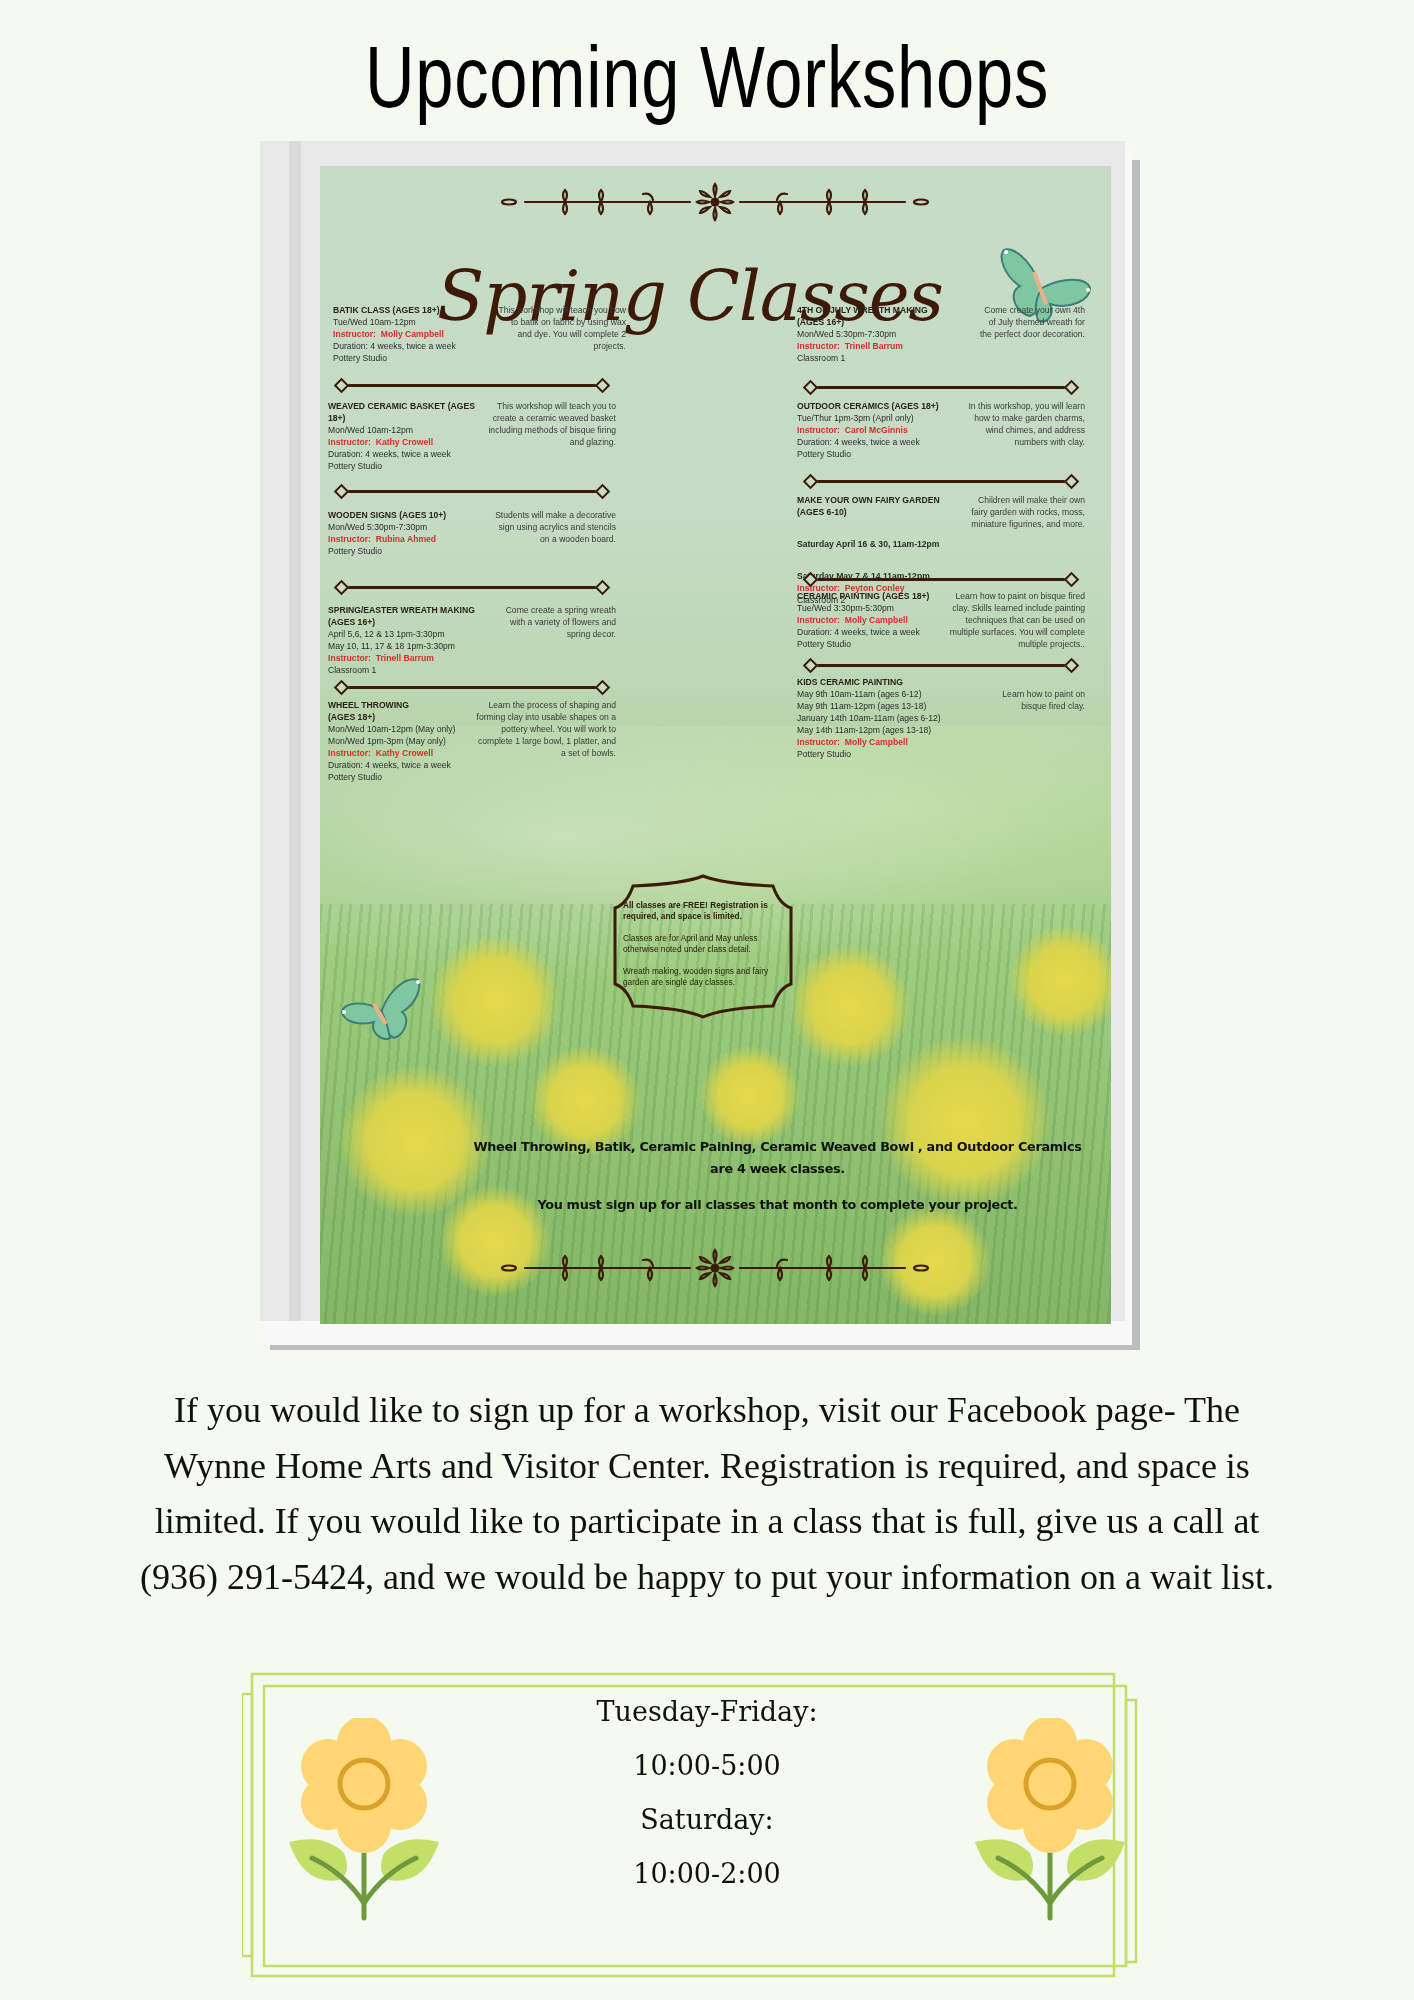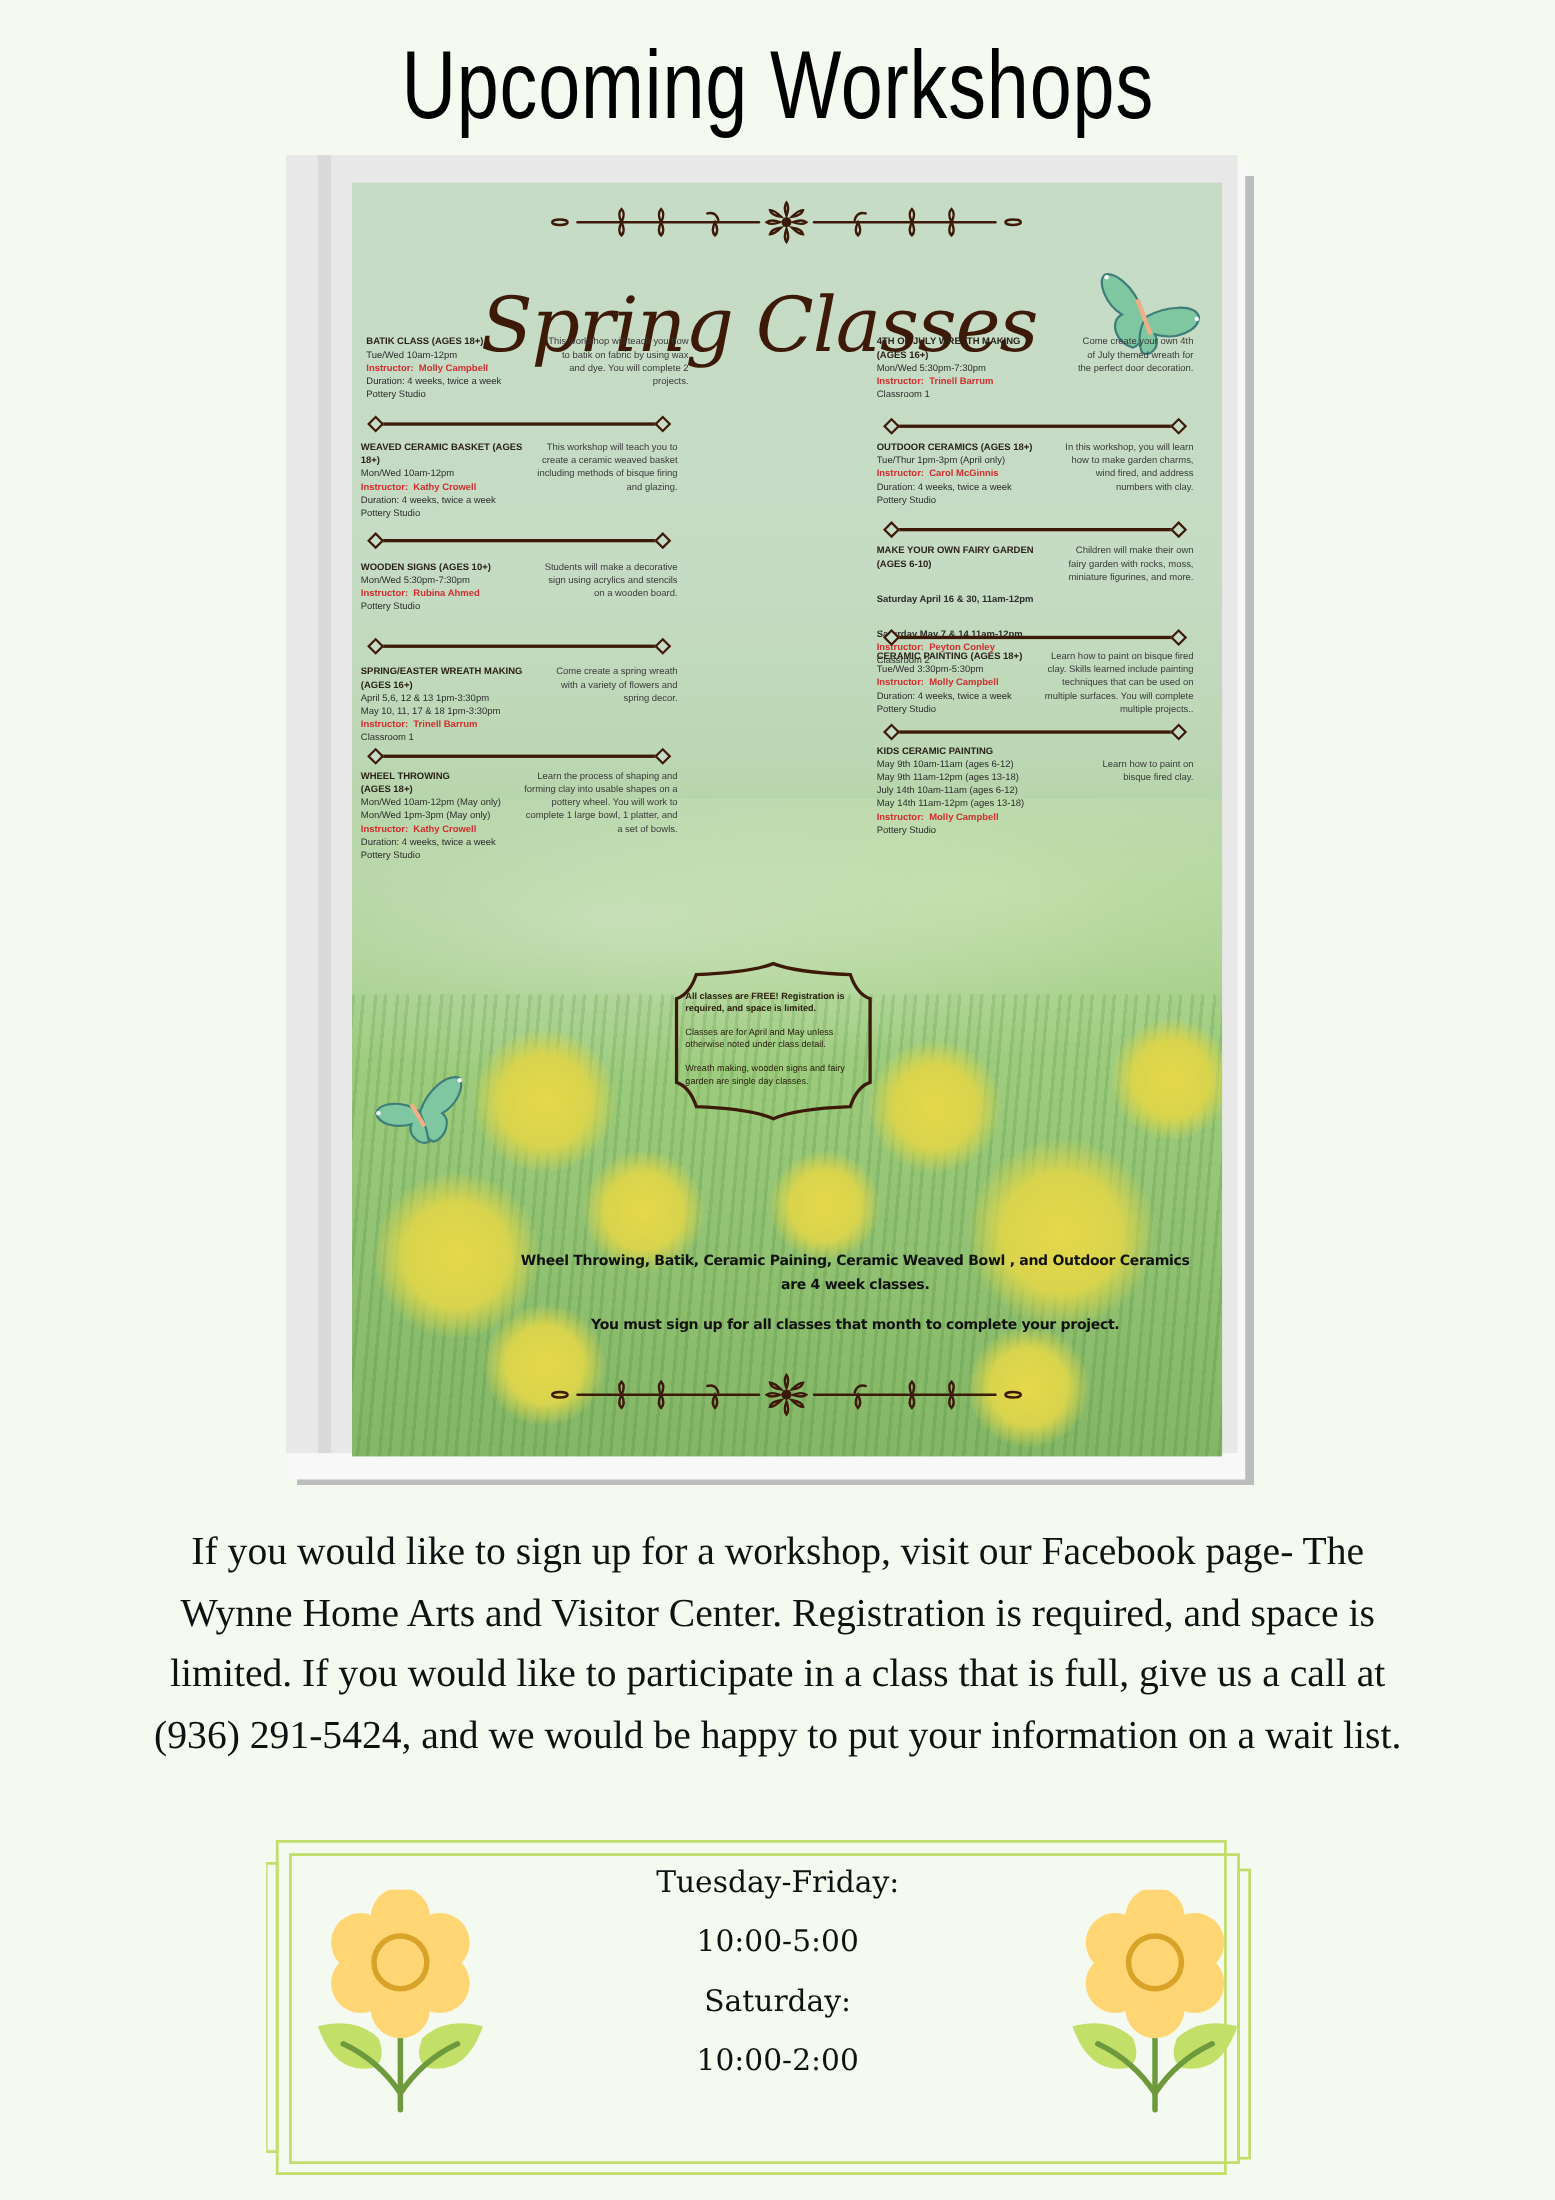--- a/index.html
+++ b/index.html
@@ -200,21 +200,21 @@
       </div>
 
     <div class="cls" style="top:96px;">
       <div class="name" style="width:170px;">OUTDOOR CERAMICS (AGES 18+)</div>
       <div class="info">
         <div>Tue/Thur 1pm-3pm (April only)</div>
         <div class="instr"><span>Instructor:</span>&nbsp; <span class="nm light">Carol McGinnis</span></div>
         <div>Duration: 4 weeks, twice a week</div>
         <div>Pottery Studio</div>
       </div>
-      <div class="desc" style="width:120px;">In this workshop, you will learn how to make garden charms, wind fired, and address numbers with clay.</div>
+      <div class="desc" style="width:120px;">In this workshop, you will learn how to make garden charms, wind chimes, and address numbers with clay.</div>
     </div>
     <div class="divider" style="top:172px;">
         <div class="bar"></div>
         <div class="dot" style="left:0;"></div>
         <div class="dot" style="right:0;"></div>
       </div>
 
     <div class="cls" style="top:190px;">
       <div class="name" style="width:170px;">MAKE YOUR OWN FAIRY GARDEN (AGES 6-10)</div>
       <div class="info" style="width:170px;">
@@ -245,21 +245,21 @@
         <div class="bar"></div>
         <div class="dot" style="left:0;"></div>
         <div class="dot" style="right:0;"></div>
       </div>
 
     <div class="cls" style="top:372px;">
       <div class="name">KIDS CERAMIC PAINTING</div>
       <div class="info">
         <div>May 9th 10am-11am (ages 6-12)</div>
         <div>May 9th 11am-12pm (ages 13-18)</div>
-        <div>July 14th 10am-11am (ages 6-12)</div>
+        <div>January 14th 10am-11am (ages 6-12)</div>
         <div>May 14th 11am-12pm (ages 13-18)</div>
         <div class="instr"><span>Instructor:</span>&nbsp; <span class="nm">Molly Campbell</span></div>
         <div>Pottery Studio</div>
       </div>
       <div class="desc" style="top:12px;width:90px;">Learn how to paint on bisque fired clay.</div>
     </div>
   </div>
 
   <div class="notice">
     <svg style="position:absolute;left:0;top:0;width:180px;height:145px;" viewBox="0 0 180 145">

